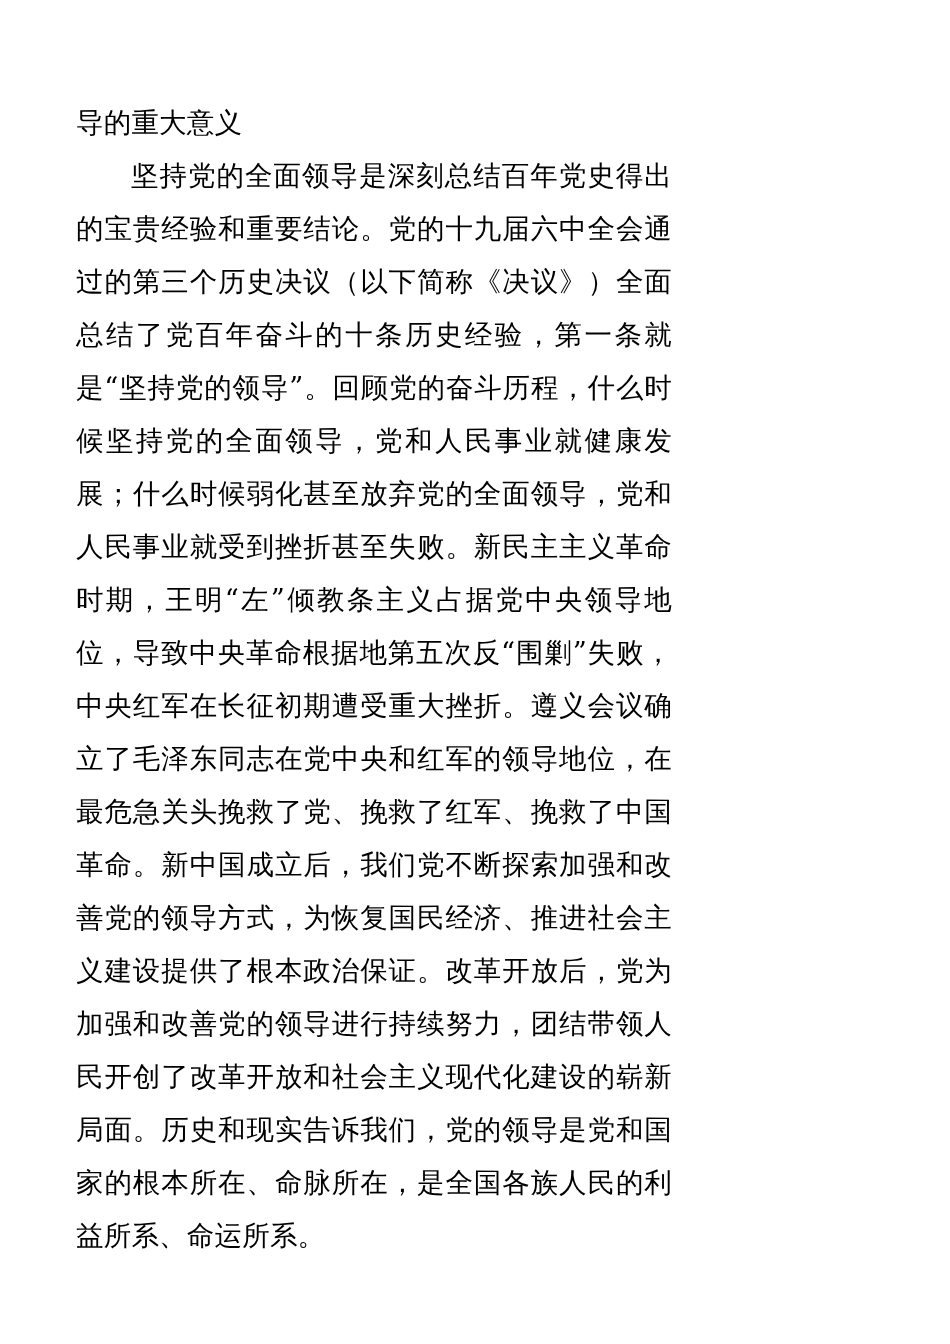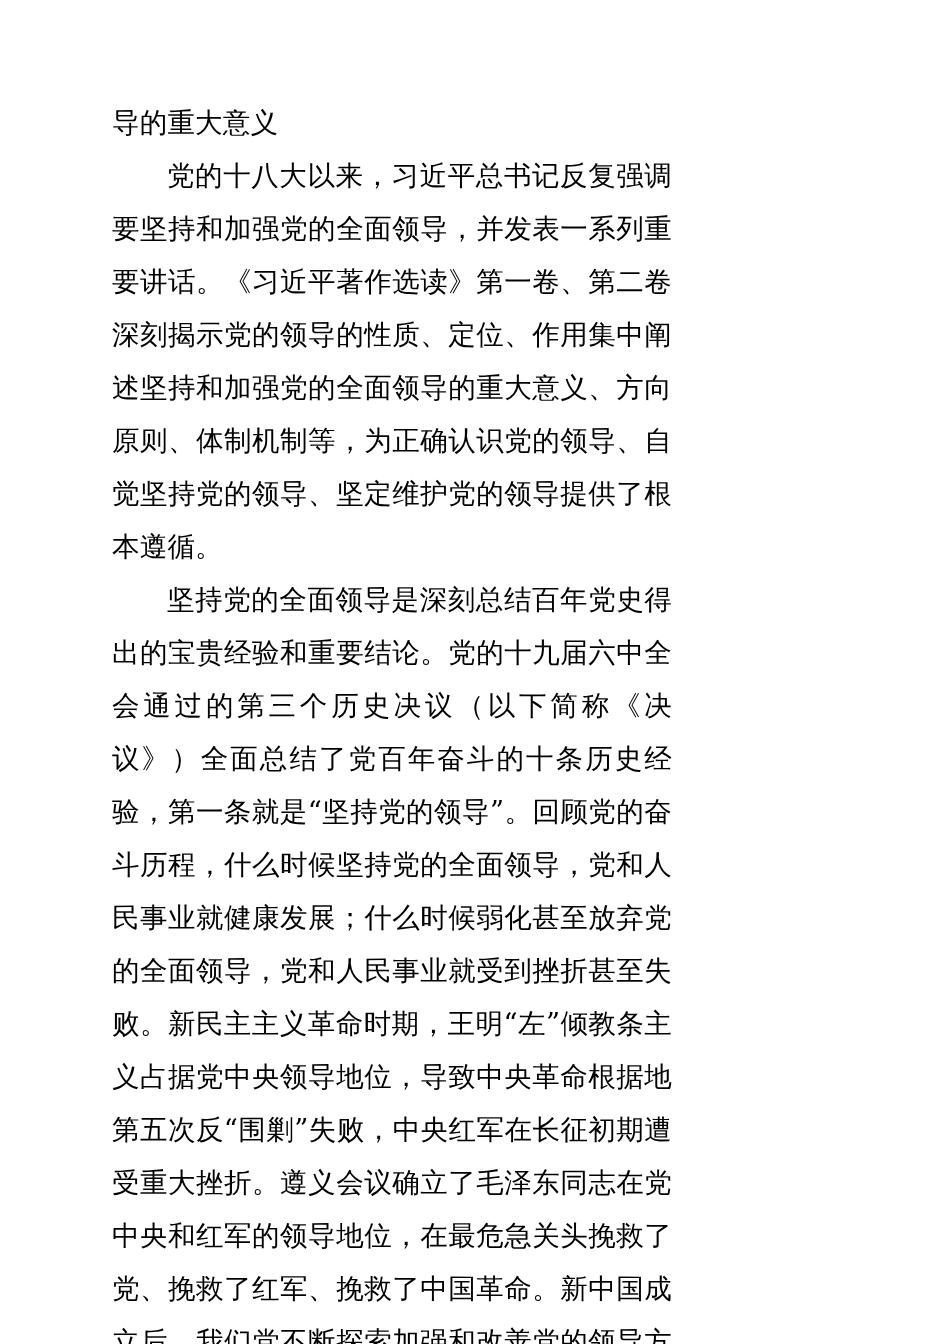--- a/index.html
+++ b/index.html
@@ -12,21 +12,21 @@
     height: 1344px;
     font-family: "DejaVu Serif", "Liberation Serif", serif;
     color: #000000;
     overflow: hidden;
   }
   .page {
     position: relative;
     width: 784px;
     height: 1344px;
     box-sizing: border-box;
-    padding: 96px 112px 60px 112px;
+    padding: 96px 112px 60px 76px;
     background: #ffffff;
   }
   .doc-body {
     font-size: 27.5px;
     line-height: 53px;
     text-align: justify;
     text-justify: inter-ideograph;
     letter-spacing: 0.2px;
   }
   .para {
@@ -36,17 +36,16 @@
   .para.cont {
     text-indent: 0;
   }
 </style>
 </head>
 <body>
 
 <div class="page">
   <div class="doc-body">
     <p class="para cont">导的重大意义</p>
-    <p class="para">党的十八大以来，习近平总书记反复强调要坚持和加强党的全面领导，并发表一系列重要讲话。《习近平著作选读》第一卷、第二卷深刻揭示党的领导的性质、定位、作用集中阐述坚持和加强党的全面领导的重大意义、方向原则、体制机制等，为正确认识党的领导、自觉坚持党的领导、坚定维护党的领导提供了根本遵循。</p>
     <p class="para">坚持党的全面领导是深刻总结百年党史得出的宝贵经验和重要结论。党的十九届六中全会通过的第三个历史决议（以下简称《决议》）全面总结了党百年奋斗的十条历史经验，第一条就是“坚持党的领导”。回顾党的奋斗历程，什么时候坚持党的全面领导，党和人民事业就健康发展；什么时候弱化甚至放弃党的全面领导，党和人民事业就受到挫折甚至失败。新民主主义革命时期，王明“左”倾教条主义占据党中央领导地位，导致中央革命根据地第五次反“围剿”失败，中央红军在长征初期遭受重大挫折。遵义会议确立了毛泽东同志在党中央和红军的领导地位，在最危急关头挽救了党、挽救了红军、挽救了中国革命。新中国成立后，我们党不断探索加强和改善党的领导方式，为恢复国民经济、推进社会主义建设提供了根本政治保证。改革开放后，党为加强和改善党的领导进行持续努力，团结带领人民开创了改革开放和社会主义现代化建设的崭新局面。历史和现实告诉我们，党的领导是党和国家的根本所在、命脉所在，是全国各族人民的利益所系、命运所系。</p>
 
   </div>
 </div>
 
 </body></html>

